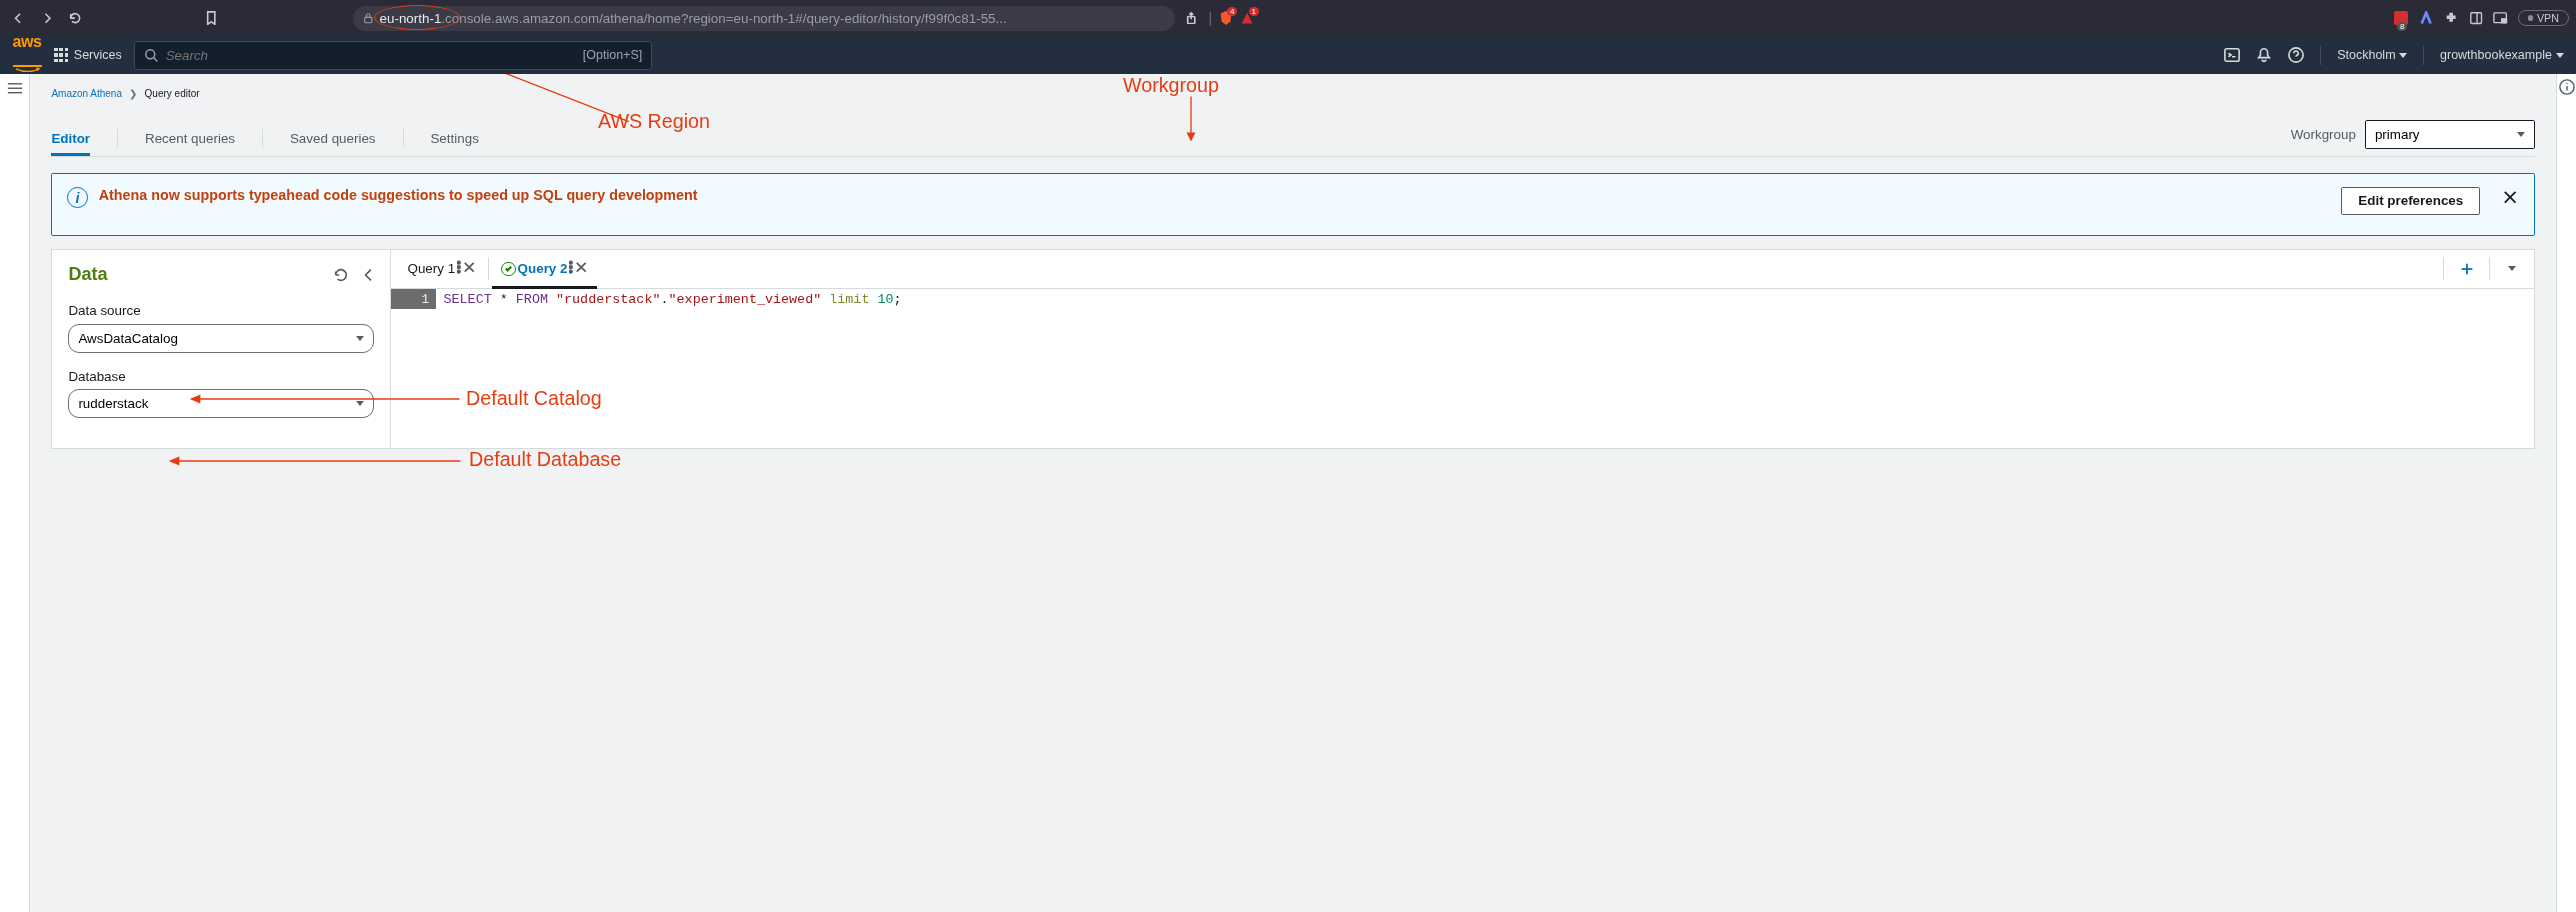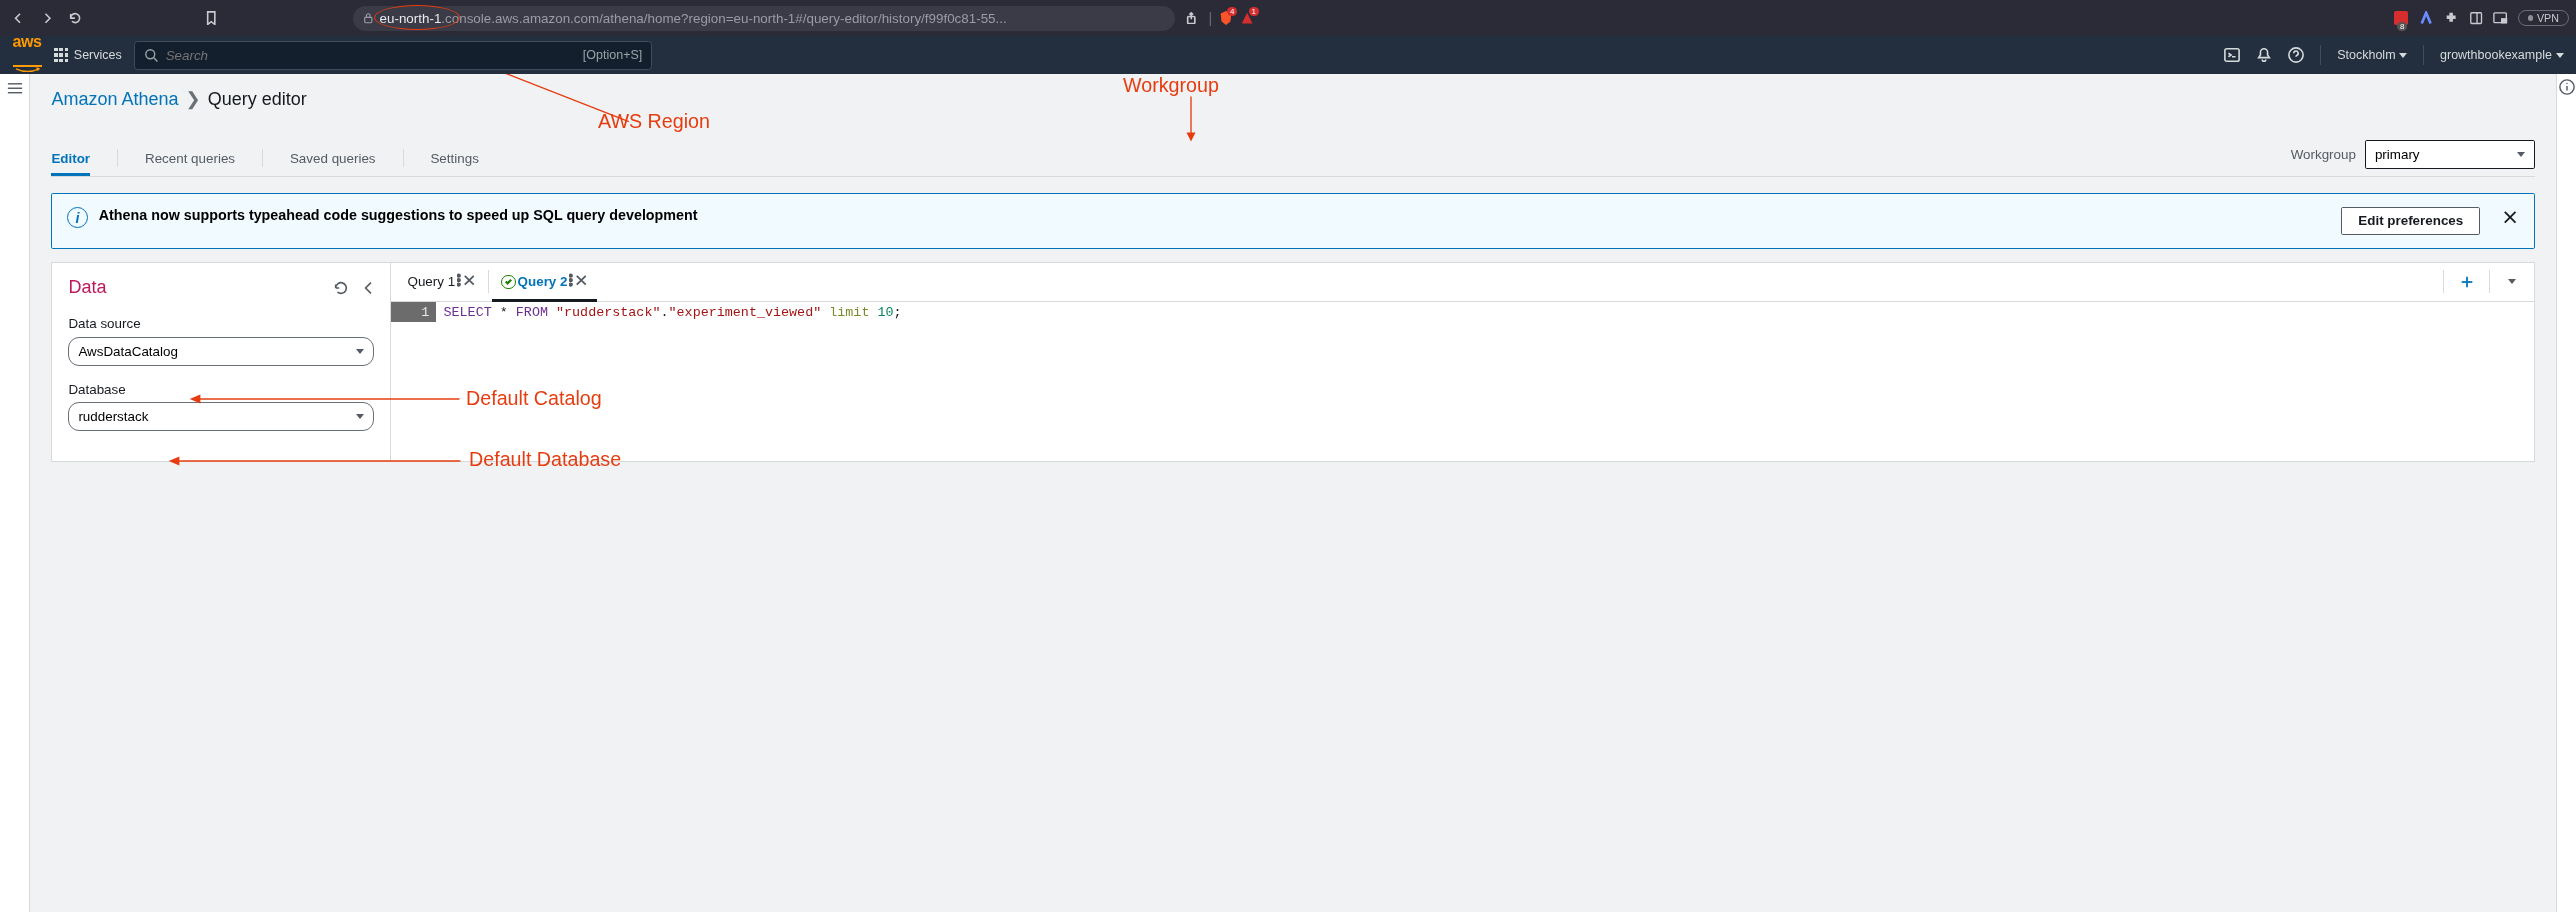--- a/index.html
+++ b/index.html
@@ -38,51 +38,51 @@
   
   
   .main-wrap { display:flex; height: calc(100vh - 73px); }
   .left-gutter { width: 30px; background:#fff; border-right:0.9px solid #d5dbdb; padding-top:7.1px; display:flex; justify-content:center;}
   .hamburger { cursor:pointer; }
   .hamburger svg { stroke:#545b64; stroke-width:1.6; fill:none;}
   .content { flex:1; padding: 14.3px 21.4px 0 21.4px; overflow:auto; position:relative;}
   .right-gutter { width:19.7px; background:#fff; border-left:0.9px solid #d5dbdb; display:flex; justify-content:center; padding-top:5.4px;}
   
   
-  .breadcrumb { display:flex; align-items:center; gap:7.1px; font-size:18px; margin-bottom:30px;}
+  .breadcrumb { display:flex; align-items:center; gap:7.1px; font-size:10px; margin-bottom:21px;}
   .breadcrumb a { color:#0073bb; text-decoration:none;}
   .breadcrumb .sep { color:#687078;}
   .breadcrumb .current { color:#16191f;}
   
   
   .tabs-row { display:flex; align-items:center; border-bottom:0.9px solid #d5dbdb; margin-bottom:16px;}
   .tabs-left { display:flex; }
   .tab { padding: 9px 0; margin-right:27px; font-size:13.4px; color:#545b64; cursor:pointer; position:relative;}
   .tab.active { color:#0073bb; font-weight:700;}
   .tab.active::after { content:""; position:absolute; left:0; right:0; bottom:-0.9px; height:2.7px; background:#0073bb;}
   .tab-sep { width:0.9px; height:18px; background:#d5dbdb; margin-right:27px; align-self:center;}
   .workgroup-wrap { margin-left:auto; display:flex; align-items:center; gap:9px; padding-bottom:7.1px;}
   .workgroup-label { color:#545b64; font-size:13.4px;}
   .workgroup-select { border:0.9px solid #16191f; border-radius:1.8px; background:#fff; height:29px; width:170px; display:flex; align-items:center; padding:0 9px; justify-content:space-between; cursor:pointer; font-size:13.4px;}
   
   
   .info-banner { border:0.9px solid #0073bb; background:#f1faff; border-radius:1.8px; padding:12.5px 14.3px; display:flex; align-items:flex-start; gap:10.7px; margin-bottom:12.5px;}
   .info-ico { width:21.4px; height:21.4px; border:1.8px solid #0073bb; border-radius:50%; display:flex; align-items:center; justify-content:center; color:#0073bb; font-weight:bold; font-style:italic; flex-shrink:0;}
   .info-text { flex:1;}
-  .info-title { font-weight:700; font-size:14.3px; color:#000000; margin-bottom:13px;}
+  .info-title { font-weight:700; font-size:14.3px; color:#c2410c; margin-bottom:20px;}
   .info-desc { font-size:13.4px; color:#16191f;}
   .info-btn { border:0.9px solid #545b64; background:#fff; border-radius:1.8px; padding:5.4px 16px; font-size:13.4px; font-weight:700; cursor:pointer; color:#16191f;}
   .info-close { width:19.7px; height:19.7px; cursor:pointer; display:flex; align-items:center; justify-content:center; margin-left:9px;}
   .info-close svg { stroke:#16191f; stroke-width:2;}
   
   
   .lower { display:flex; gap:0; background:#fff; border:0.9px solid #d5dbdb;}
   .data-panel { width:339px; border-right:0.9px solid #d5dbdb; padding:14.3px 16px;}
   .data-head { display:flex; align-items:center; margin-bottom:18px;}
-  .data-title { font-size:18px; font-weight:400; color:#be185d;}
+  .data-title { font-size:18px; font-weight:700; color:#4d7c0f;}
   .data-icons { margin-left:auto; display:flex; gap:12.5px;}
   .data-icons svg { stroke:#545b64; fill:none; stroke-width:1.8; cursor:pointer;}
   .field-label { font-size:13.4px; color:#16191f; margin-bottom:5.4px;}
   .field-select { border:0.9px solid #687078; border-radius:11px; height:29px; display:flex; align-items:center; padding:0 9px; justify-content:space-between; cursor:pointer; font-size:13.4px; margin-bottom:16px; background:#fff; position:relative;}
   .tri-down { width:0; height:0; border-left:4.5px solid transparent; border-right:4.5px solid transparent; border-top:5.4px solid #545b64;}
   
   
   .query-side { flex:1; display:flex; flex-direction:column;}
   .qtabs { display:flex; align-items:center; border-bottom:0.9px solid #d5dbdb; height:39px; padding:0 7.1px;}
   .qtab { display:flex; align-items:center; gap:2px; padding:0 9px; height:100%; font-size:13.4px; cursor:pointer; color:#16191f;}

